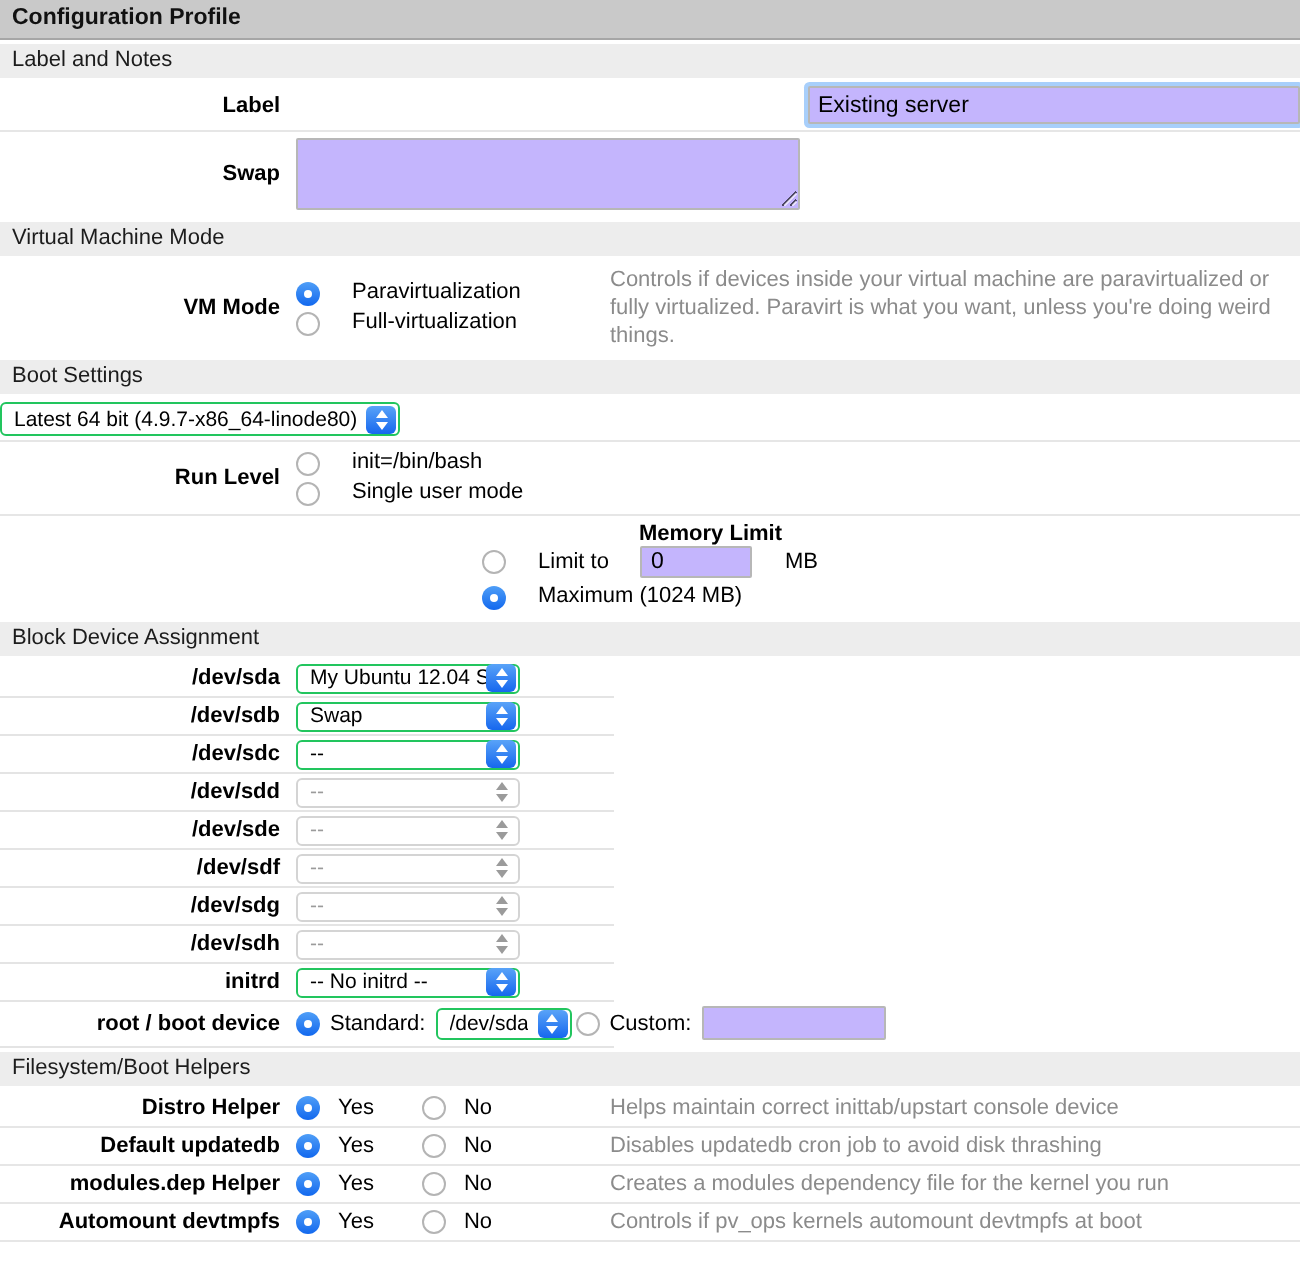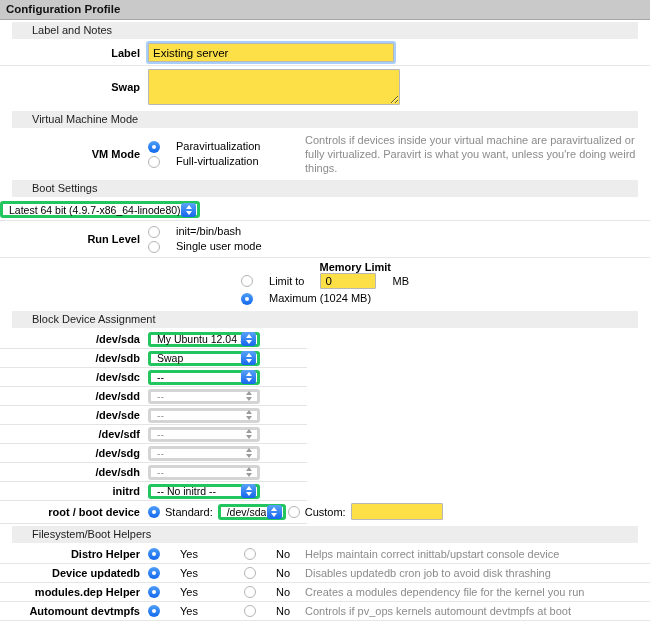--- a/index.html
+++ b/index.html
@@ -1,81 +1,81 @@
 <!DOCTYPE html>
 <html><head>
 <meta charset="utf-8">
 <style>
   html,body{margin:0;padding:0;background:#fff;}
   body{width:650px;font-family:"Liberation Sans",sans-serif;font-size:11px;color:#000;-webkit-font-smoothing:antialiased;}
 
   
   .topbar{background:#c9c9c9;border-bottom:1px solid #a6a6a6;height:19px;line-height:19px;
           padding-left:6px;font-weight:bold;font-size:11.5px;color:#111;}
-  .bar{background:#ededed;height:17px;line-height:17px;padding-left:20px;color:#1c1c1c;margin:2px 12px;}
+  .bar{background:#ededed;height:17px;line-height:17px;padding-left:6px;color:#1c1c1c;margin:2px 0;}
 
   
   .frow{display:flex;align-items:center;}
   .flabel{width:140px;flex:none;text-align:right;padding-right:8px;font-weight:bold;font-size:11px;}
   .fcontrol{width:157px;flex:none;}
   .help{color:#8b8b8b;font-size:11px;line-height:14px;}
   .hr{border-bottom:1px solid #e6e6e6;}
 
   
   .radio{display:inline-block;width:12px;height:12px;border-radius:50%;background:#fff;
          border:1px solid #b4b4b4;box-sizing:border-box;position:relative;flex:none;vertical-align:-2px;}
   .radio.on{border:none;background:linear-gradient(180deg,#4f9ef7,#1268ee);}
   .radio.on::after{content:"";position:absolute;left:4px;top:4px;width:4px;height:4px;background:#fff;border-radius:50%;}
   .opt{display:flex;align-items:center;gap:16px;line-height:15px;}
 
   
-  .sel{display:flex;align-items:center;height:17px;border:3px solid #22c55e;border-radius:3px;
+  .sel{display:flex;align-items:center;height:17px;border:1px solid #22c55e;border-radius:3px;
        background:#fff;padding:0 1px 0 6px;font-size:10.5px;box-sizing:border-box;}
   .sel-text{white-space:nowrap;overflow:hidden;}
   .stepper{width:15px;height:14px;border-radius:3px;margin-left:auto;flex:none;display:flex;flex-direction:column;
            align-items:center;justify-content:center;gap:2px;background:linear-gradient(180deg,#59a3f8,#1667ee);}
   .stepper i{display:block;width:0;height:0;border-left:3px solid transparent;border-right:3px solid transparent;}
   .stepper .up{border-bottom:4px solid #fff;}
   .stepper .down{border-top:4px solid #fff;}
   .sel.disabled{border-color:#d4d4d4;color:#9b9b9b;}
   .sel.disabled .stepper{background:none;}
   .sel.disabled .stepper .up{border-bottom-color:#9b9b9b;}
   .sel.disabled .stepper .down{border-top-color:#9b9b9b;}
 
   
   input[type=text],textarea{font-family:"Liberation Sans",sans-serif;font-size:11.5px;border:1px solid #b7b7b7;
-       border-radius:1px;box-sizing:border-box;padding:1px 4px;outline:none;color:#000;background:#fde047;}
+       border-radius:1px;box-sizing:border-box;padding:1px 4px;outline:none;color:#000;background:#c4b5fd;}
   .label-input{width:246px;height:19px;border:1px solid #7aaede;border-radius:2px;
        box-shadow:0 0 0 2px rgba(110,175,248,.6);}
   .notes-area{width:252px;height:36px;resize:both;}
   .limit-input{width:56px;height:16px;}
   .custom-input{width:92px;height:17px;}
 
   
-  .row-label{padding:2px 0 3px 0;}
+  .row-label{padding:2px 0 3px 0;justify-content:space-between;}
   .row-notes{padding:3px 0 4px 0;}
   .row-vm{padding:3px 0;}
   .row-kernel{padding:2px 0;}
   .row-runlevel{padding:3px 0;}
   .row-memory{padding:3px 0;flex-direction:column;}
   .kernel-sel{width:200px;}
   .dev-sel{width:112px;}
   .sda-sel{width:68px;height:16px;}
 
   
   .bd-table{width:307px;}
   .bd-row{height:19px;box-sizing:border-box;border-bottom:1px solid #e4e4e4;}
   .bd-row .sel{height:15px;}
   .row-root{padding:2px 0 3px 0;border-bottom:1px solid #e4e4e4;}
   .root-lines{display:flex;flex-direction:row;gap:2px;}
   .root-line{display:flex;align-items:center;gap:5px;}
 
   
   .helper-row{height:19px;box-sizing:border-box;border-bottom:1px solid #e6e6e6;}
-  .yn{display:flex;align-items:center;gap:20px;}
+  .yn{display:flex;align-items:center;gap:9px;}
   .yn .gap{width:6px;}
 </style>
 </head>
 <body>
 
 <div>
 
   <div class="topbar">Configuration Profile</div>
 
   <div class="bar">Label and Notes</div>
@@ -283,21 +283,21 @@
       <span class="radio on"></span>
       <span>Yes</span>
       <span class="gap"></span>
       <span class="radio"></span>
       <span>No</span>
     </div>
     <div class="help">Helps maintain correct inittab/upstart console device</div>
   </div>
 
   <div class="frow helper-row">
-    <div class="flabel">Device updatedb</div>
+    <div class="flabel">Default updatedb</div>
     <div class="fcontrol yn">
       <span class="radio on"></span>
       <span>Yes</span>
       <span class="gap"></span>
       <span class="radio"></span>
       <span>No</span>
     </div>
     <div class="help">Disables updatedb cron job to avoid disk thrashing</div>
   </div>
 

